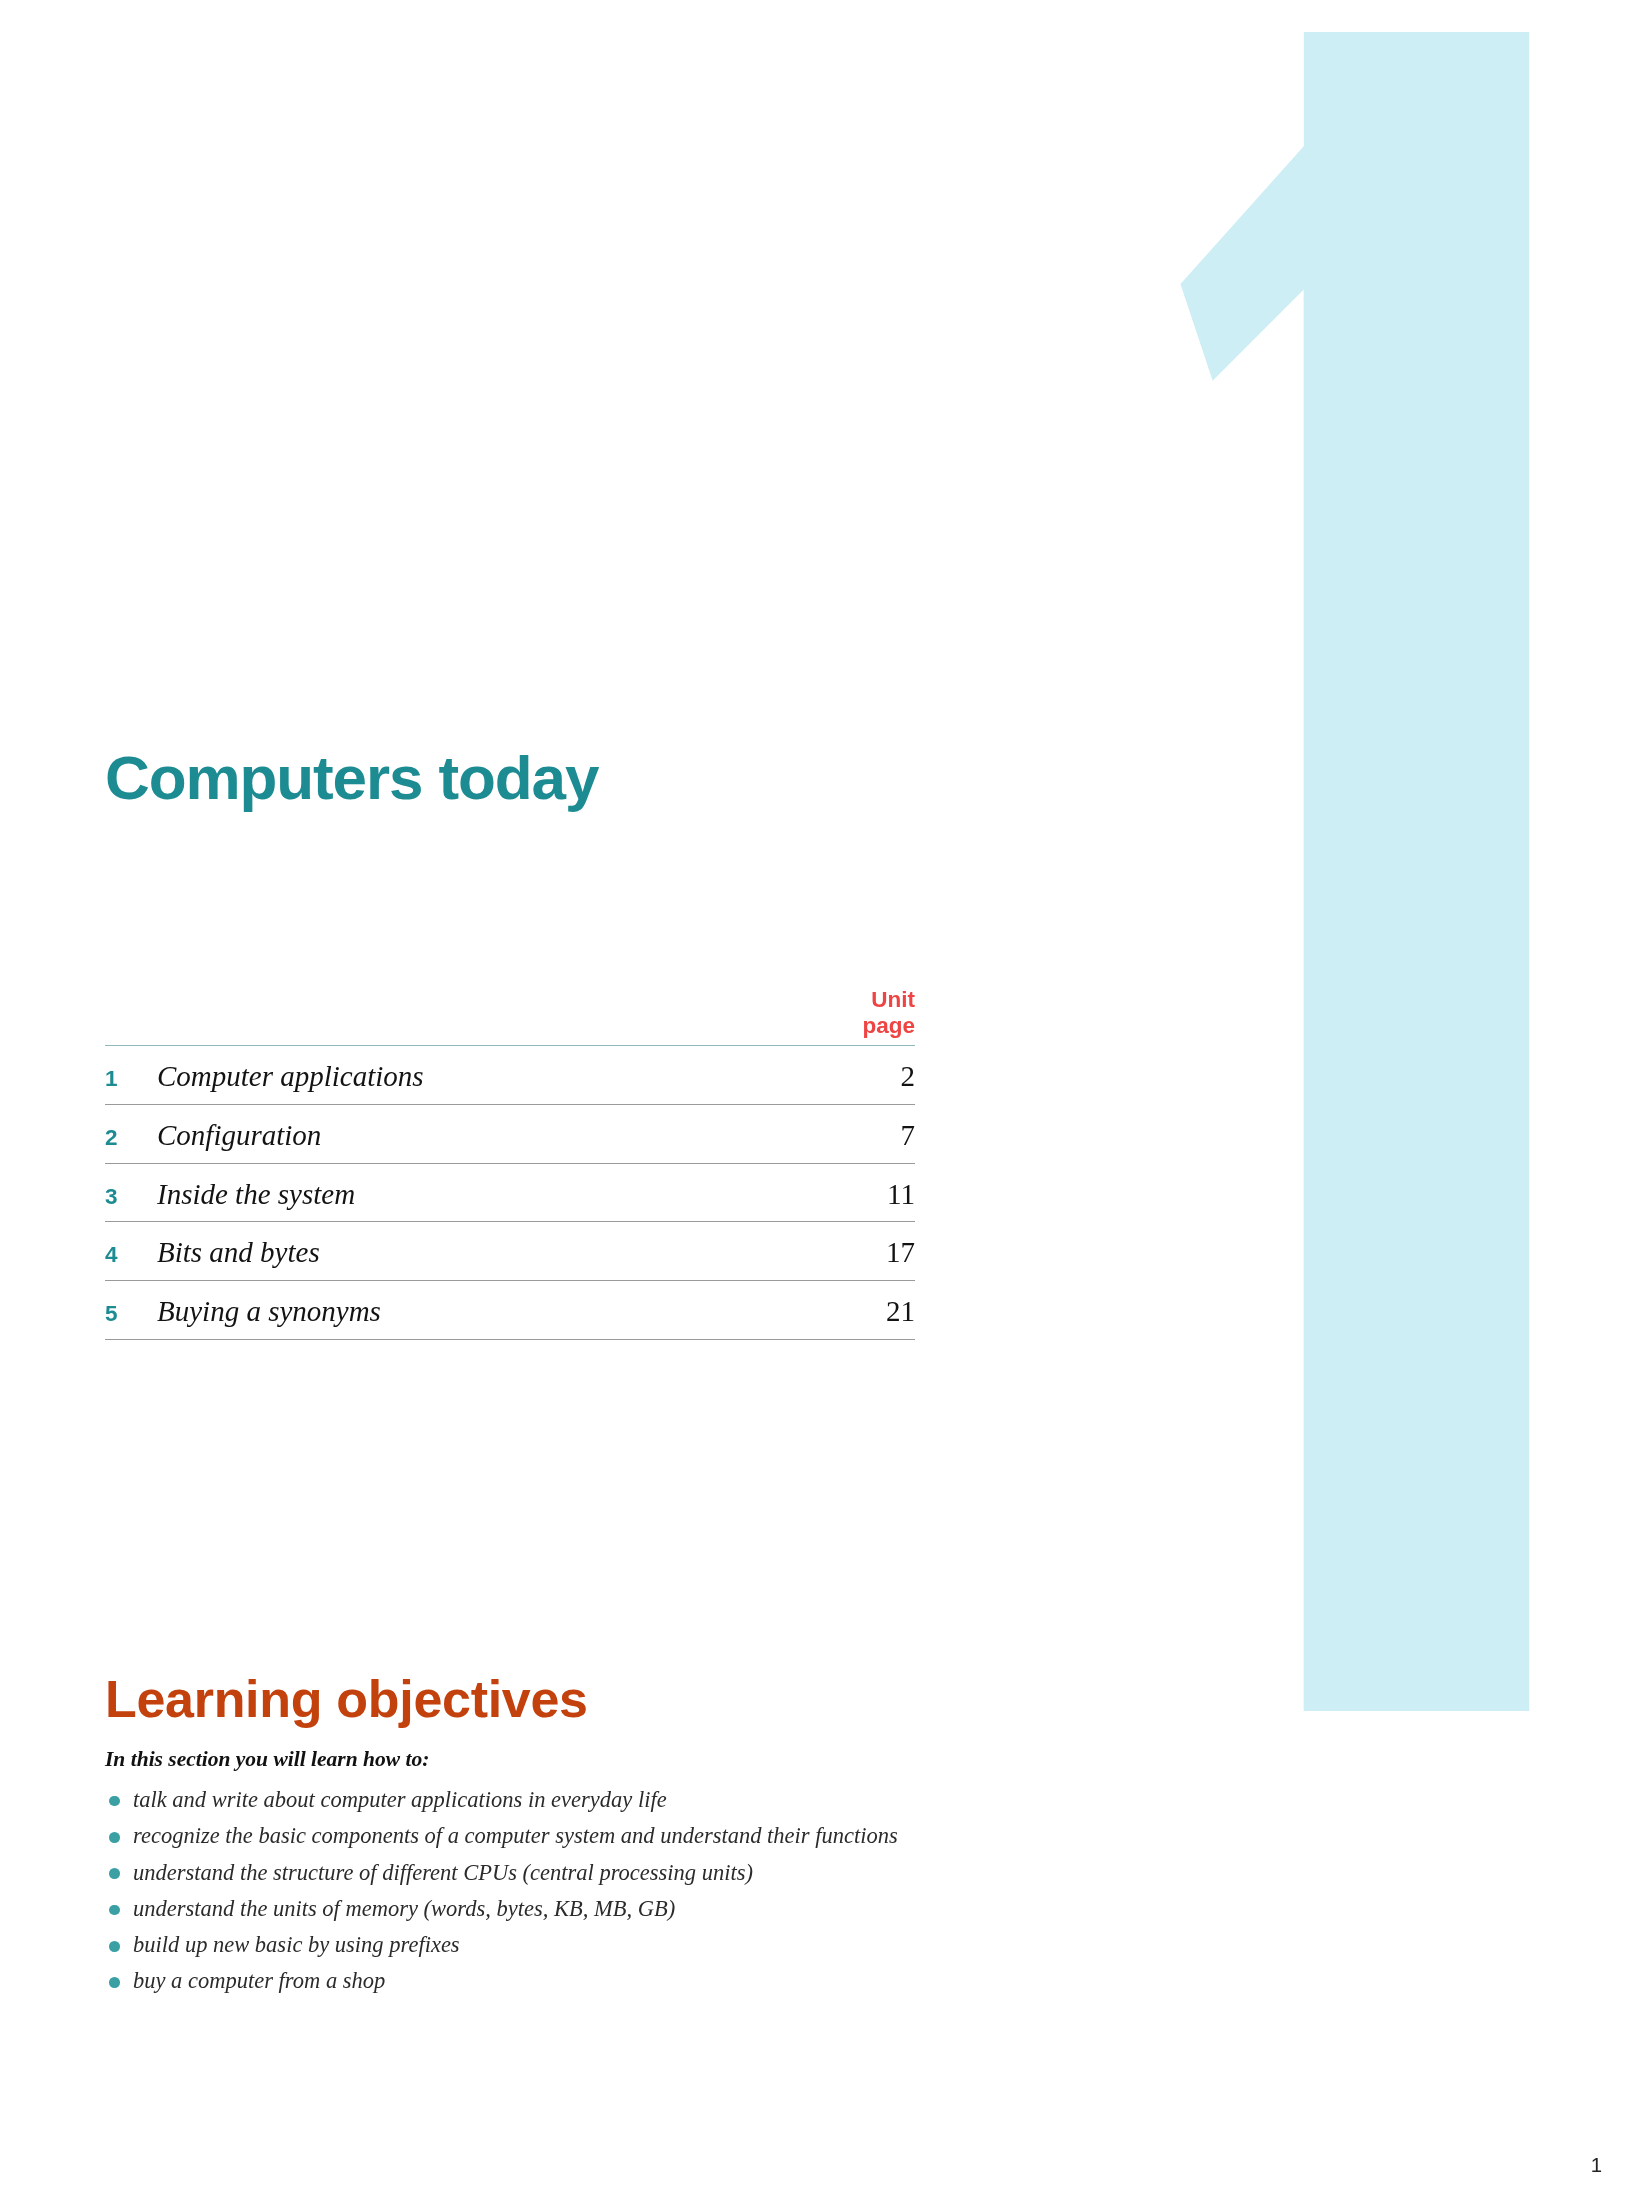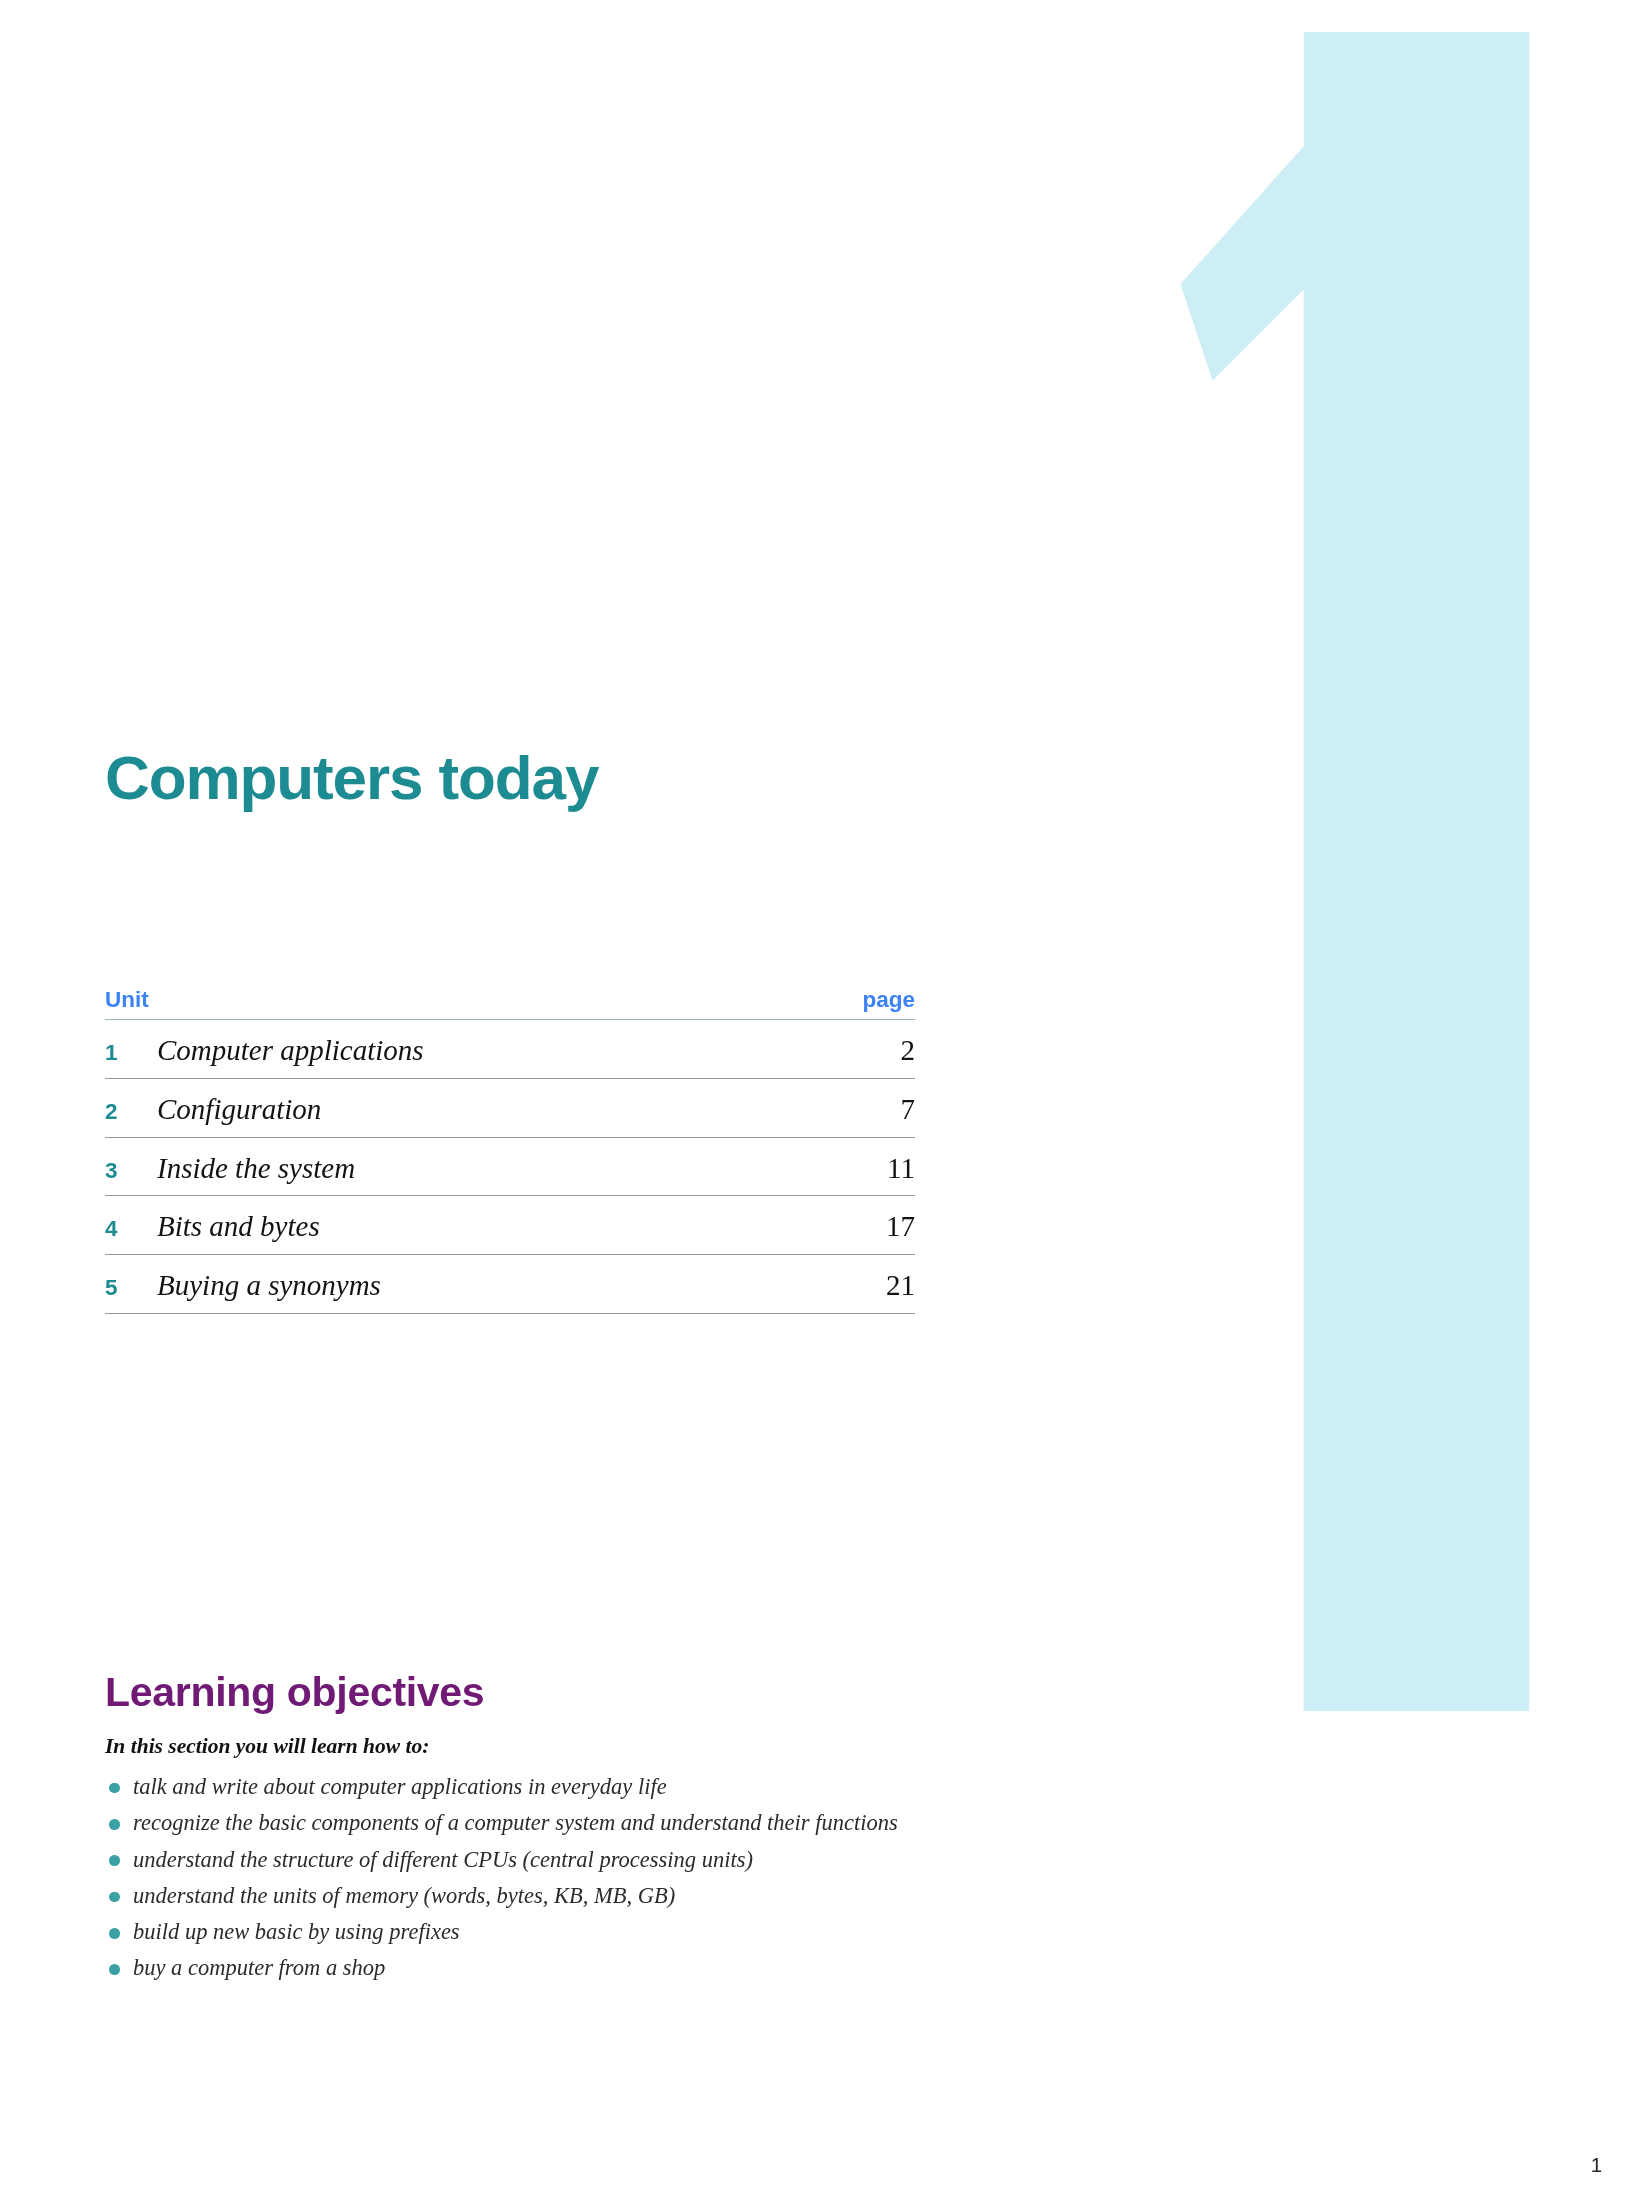--- a/index.html
+++ b/index.html
@@ -48,25 +48,26 @@
   .contents {
     position: absolute;
     left: 105px;
     top: 987px;
     width: 810px;
   }
   .contents-head {
     display: flex;
     align-items: flex-end;
     justify-content: space-between;
-    color: #3b82f6;
+    color: #ef4444;
     font-size: 22.5px;
     font-weight: bold;
     padding-bottom: 6.4px;
     border-bottom: 1.6px solid #8fb9bd;
+    flex-direction: column;
   }
   .row {
     display: flex;
     align-items: baseline;
     border-bottom: 1.1px solid #9a9a9a;
     padding: 14px 0 10.7px 0;
   }
   .row .num {
     width: 52px;
     flex: 0 0 52px;
@@ -92,23 +93,23 @@
 
   
   .objectives {
     position: absolute;
     left: 105px;
     top: 1669px;
     width: 1277px;
   }
   .objectives h2 {
     margin: 0 0 18px 0;
-    font-size: 41px;
-    font-weight: bold;
-    color: #701a75;
+    font-size: 52px;
+    font-weight: bold;
+    color: #c2410c;
     letter-spacing: -0.3px;
   }
   .objectives .intro {
     font-family: "Liberation Serif", serif;
     font-weight: bold;
     font-style: italic;
     font-size: 21.5px;
     color: #111111;
     margin-bottom: 14px;
   }

